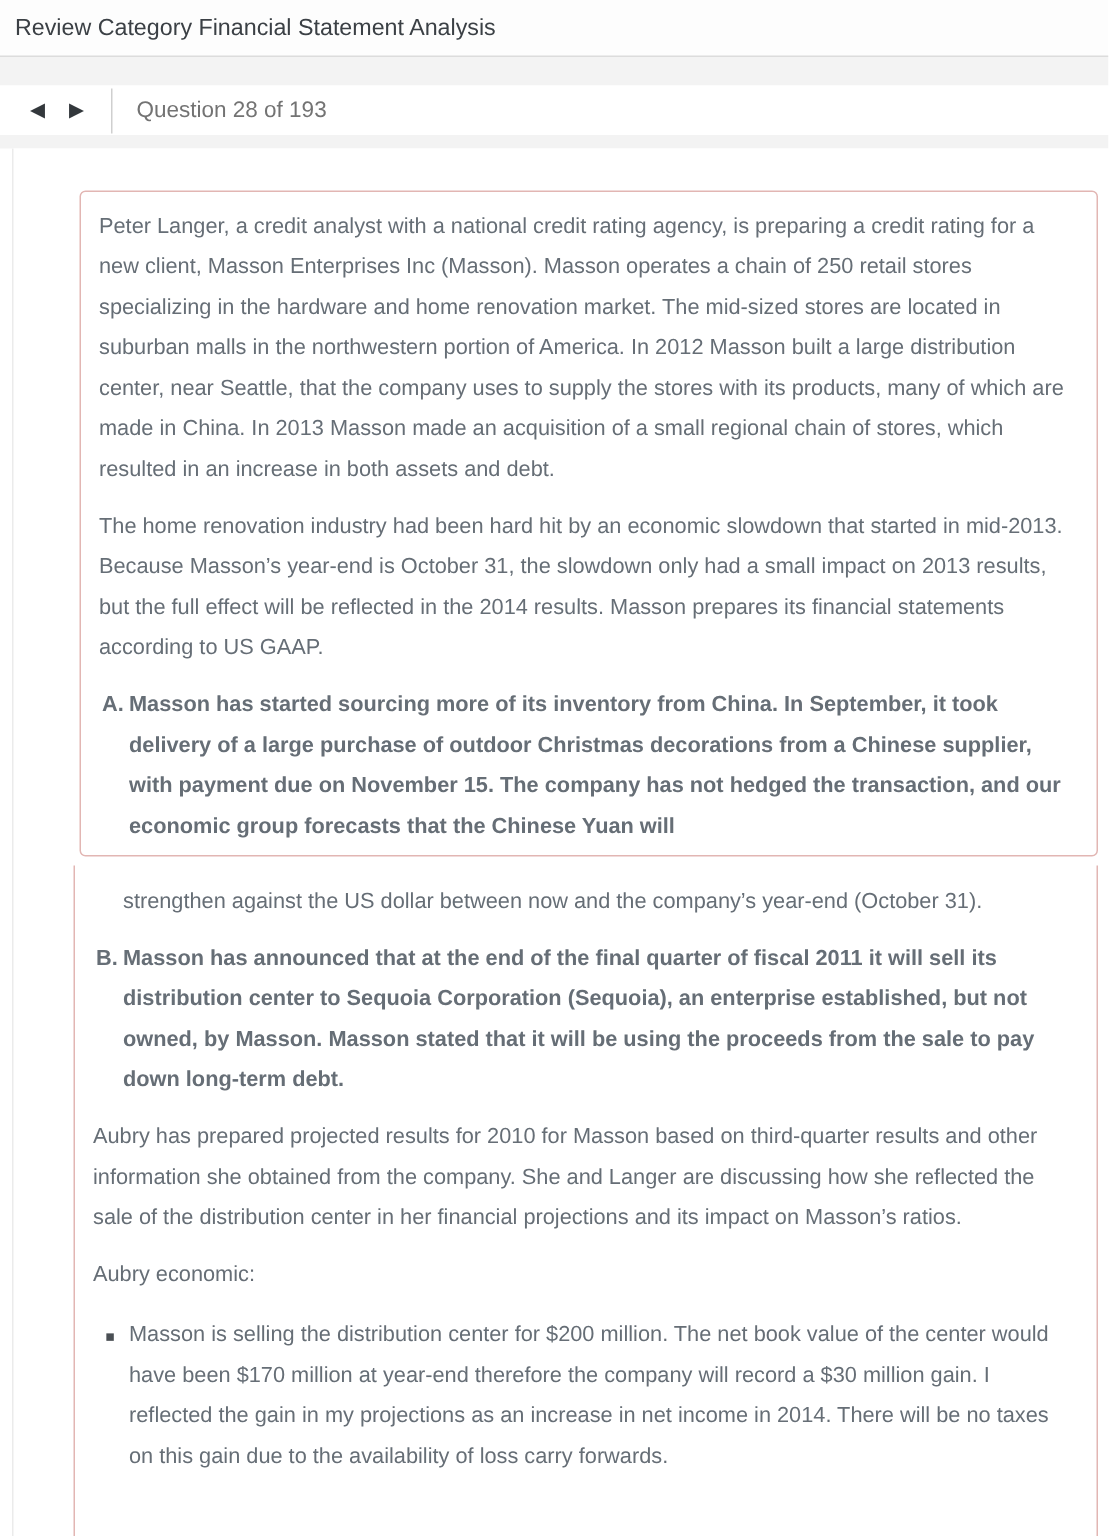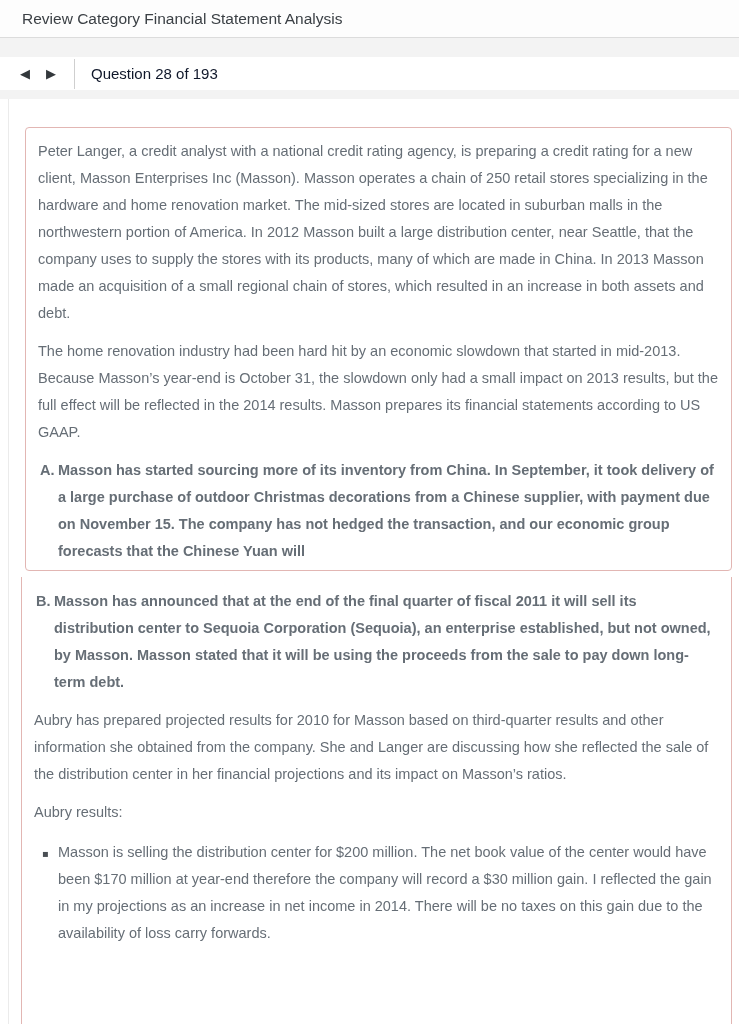--- a/index.html
+++ b/index.html
@@ -14,21 +14,20 @@
   .page-header {
     height: 38px;
     background: #fdfdfd;
     border-bottom: 1px solid #dcdcdc;
     display: flex; align-items: center;
     padding-left: 10px;
   }
   .page-title {
     font-size: 15.5px;
     color: #3b4045;
-    margin-left: 12px;
   }
   .gray-band { height: 19px; background: #f3f3f3; }
   
   .nav-bar {
     height: 33px;
     background: #ffffff;
     display: flex; align-items: center;
     padding-left: 20px;
   }
   .nav-arrow {
@@ -38,30 +37,31 @@
     cursor: pointer;
     width: 26px; text-align: left;
     font-family: "DejaVu Sans", sans-serif;
     line-height: 1;
   }
   .nav-divider {
     width: 0; height: 30px;
     border-left: 1px solid #cfcfcf;
     margin: 0 16px 0 2px;
   }
-  .nav-counter { font-size: 15px; color: #0f172a; }
+  .nav-counter { font-size: 15px; color: #737373; }
   .gray-band-2 { height: 9px; background: #f3f3f3; }
   
   .main-panel {
     position: relative;
     height: 925px;
     background: #ffffff;
     border-left: 1px solid #ebebeb;
     margin-left: 8px;
     overflow: hidden;
+    padding-left: 28px;
   }
   .vignette-box-top {
     margin: 28px 7px 0 16px;
     border: 1px solid #e2b6b3;
     border-radius: 4px;
     padding: 10px 12px 5px 12px;
     background: #ffffff;
   }
   .vignette-box-bottom {
     margin: 0 7px 0 12px;
@@ -139,26 +139,27 @@
   <div class="vignette-box-top">
     <p class="para">Peter Langer, a credit analyst with a national credit rating agency, is preparing a credit rating for a new client, Masson Enterprises Inc (Masson). Masson operates a chain of 250 retail stores specializing in the hardware and home renovation market. The mid-sized stores are located in suburban malls in the northwestern portion of America. In 2012 Masson built a large distribution center, near Seattle, that the company uses to supply the stores with its products, many of which are made in China. In 2013 Masson made an acquisition of a small regional chain of stores, which resulted in an increase in both assets and debt.</p>
     <p class="para">The home renovation industry had been hard hit by an economic slowdown that started in mid-2013. Because Masson’s year-end is October 31, the slowdown only had a small impact on 2013 results, but the full effect will be reflected in the 2014 results. Masson prepares its financial statements according to US GAAP.</p>
     <div class="lettered-item">
       <span class="item-label">A.</span>
       <span class="item-text">Masson has started sourcing more of its inventory from China. In September, it took delivery of a large purchase of outdoor Christmas decorations from a Chinese supplier, with payment due on November 15. The company has not hedged the transaction, and our economic group forecasts that the Chinese Yuan will</span>
     </div>
   </div>
 
   <div class="vignette-box-bottom">
+    <p class="continuation-line mb">strengthen against the US dollar between now and the company’s year-end (October 31).</p>
     <div class="lettered-item mb">
       <span class="item-label">B.</span>
       <span class="item-text">Masson has announced that at the end of the final quarter of fiscal 2011 it will sell its distribution center to Sequoia Corporation (Sequoia), an enterprise established, but not owned, by Masson. Masson stated that it will be using the proceeds from the sale to pay down long-term debt.</span>
     </div>
     <p class="para">Aubry has prepared projected results for 2010 for Masson based on third-quarter results and other information she obtained from the company. She and Langer are discussing how she reflected the sale of the distribution center in her financial projections and its impact on Masson’s ratios.</p>
-    <p class="para">Aubry results:</p>
+    <p class="para">Aubry economic:</p>
 
     <ul class="bullet-list">
       <li class="bullet-item">
         <span class="bullet-glyph">▪</span>
         <span>Masson is selling the distribution center for $200 million. The net book value of the center would have been $170 million at year-end therefore the company will record a $30 million gain. I reflected the gain in my projections as an increase in net income in 2014. There will be no taxes on this gain due to the availability of loss carry forwards.</span>
       </li>
 
     </ul>
   </div>
 

